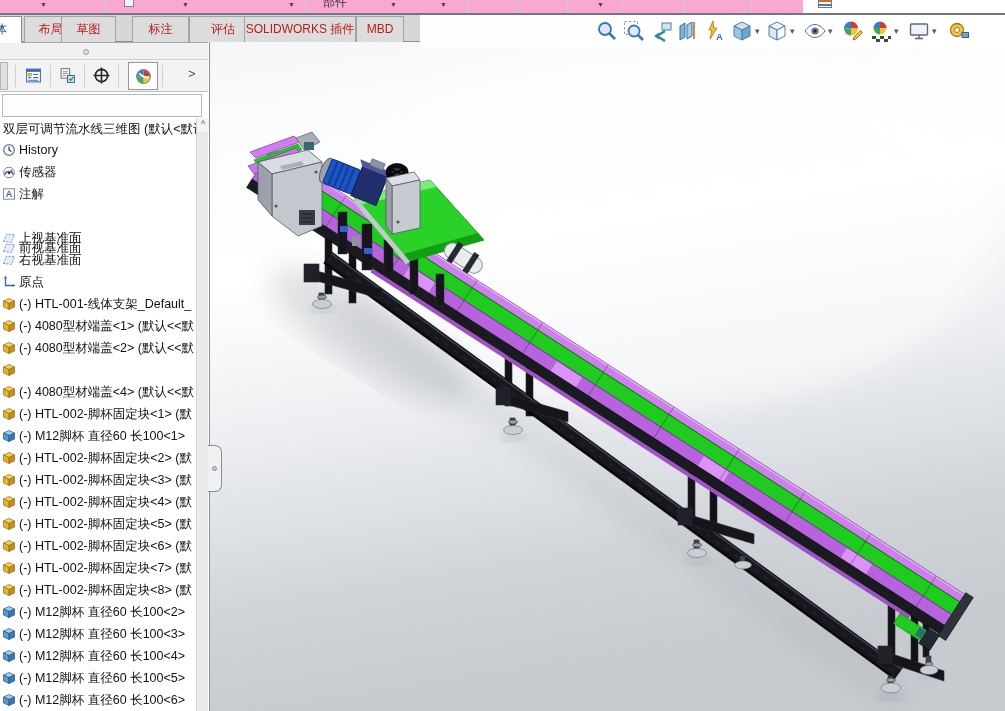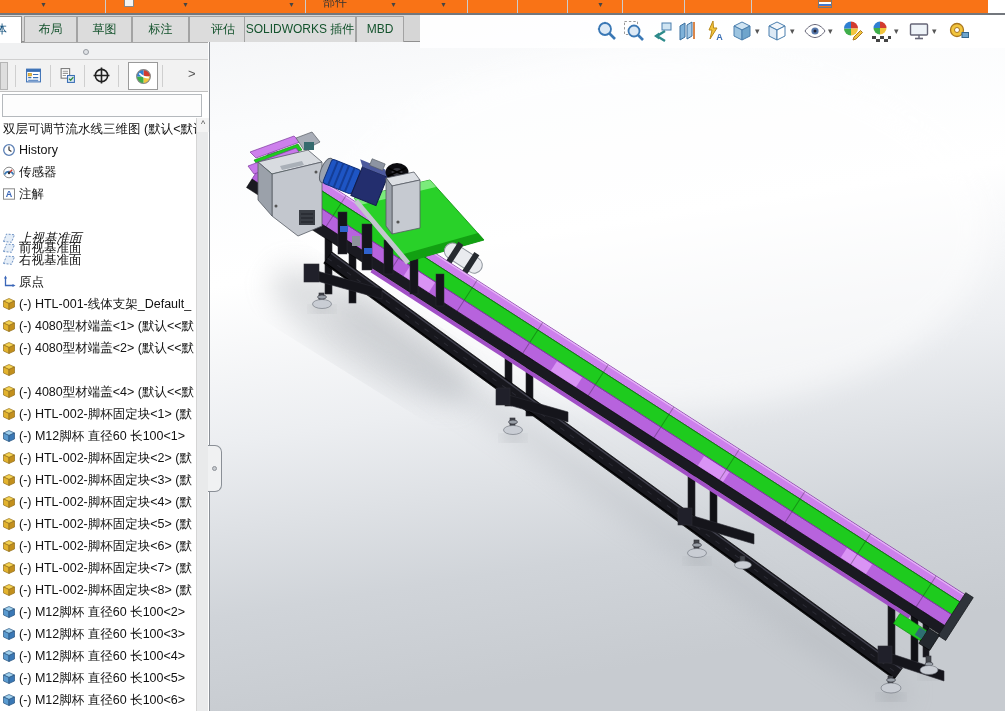--- a/index.html
+++ b/index.html
@@ -2,34 +2,34 @@
 <html><head>
 <meta charset="utf-8">
 <style>
   * { margin:0; padding:0; box-sizing:border-box; }
   html,body { width:1005px; height:711px; overflow:hidden;
     font-family:"Liberation Sans", sans-serif; background:#fff; }
   .abs { position:absolute; }
   #stage { position:relative; width:1005px; height:711px; }
 
   
-  #ribbonfrag { left:0; top:0; width:988px; height:14px; background:#f97316; z-index:30; }
+  #ribbonfrag { left:0; top:0; width:803px; height:14px; background:#f9a8d4; z-index:30; }
   .rf-arrow { position:absolute; top:1px; font-size:7px; color:#444; }
   .rf-sep { position:absolute; top:0; width:1px; height:13px; background:#ccc; }
   .rf-label { position:absolute; top:0; height:13px; overflow:hidden; font-size:12px; color:#333; }
   .rf-label span { display:block; margin-top:-6px; }
   .rf-sq { position:absolute; top:0; width:10px; height:7px; border:1px solid #888; border-top:none; background:#f4f4f4; }
   .rf-ic { position:absolute; top:0; width:14px; height:8px; border:1px solid #777; border-top:none; overflow:hidden; }
   .rf-ic i { display:block; height:2px; }
   #ribbon-underline { left:0; top:13px; width:1005px; height:2px; background:#73777d; z-index:31; }
 
   
   #tabstrip { left:0; top:15px; width:420px; height:27px; background:#d6d6d6; border-bottom:1px solid #8f8f8f; z-index:30; }
   .cm-tab { position:absolute; top:1px; height:26px; background:#dcdcdc; border:1px solid #a3a3a3; border-bottom:none;
-            font-size:12px; color:#14532d; text-align:center; line-height:25px; }
+            font-size:12px; color:#b91c1c; text-align:center; line-height:25px; }
   .cm-tab.active { background:#fff; color:#14527e; border-color:#8f8f8f; height:27px; }
 
   
   #headsup { left:585px; top:17px; width:400px; height:32px; z-index:40; }
   .hu-item { position:absolute; top:0; width:26px; height:28px; }
   .hu-item svg { width:24px; height:24px; display:block; margin:2px auto 0; }
   .hu-dd { position:absolute; top:9px; font-size:9px; color:#555; }
 
   
   #panel { left:0; top:42px; width:210px; height:669px; background:#fff; z-index:20;
@@ -290,21 +290,21 @@
       <span class="rf-sep" style="left: 567px;"></span>
       <span class="rf-sep" style="left: 622px;"></span>
       <span class="rf-sep" style="left: 684px;"></span>
       <span class="rf-sep" style="left: 751px;"></span>
     </div>
 <div id="ribbon-underline" class="abs"></div>
 
 <div id="tabstrip" class="abs">
       <div class="cm-tab active" style="left: -20px; width: 42px;">体</div>
       <div class="cm-tab" style="left: 24px; width: 53px;">布局</div>
-      <div class="cm-tab" style="left: 77px; width: 55px;">草图</div>
+      <div class="cm-tab" style="left: 61px; width: 55px;">草图</div>
       <div class="cm-tab" style="left: 132px; width: 57px;">标注</div>
       <div class="cm-tab" style="left: 189px; width: 68px;">评估</div>
       <div class="cm-tab" style="left: 244px; width: 112px;">SOLIDWORKS 插件</div>
       <div class="cm-tab" style="left: 356px; width: 48px;">MBD</div>
     </div>
 
 <div id="headsup" class="abs">
       <div class="hu-item" style="left: 9px;">
         <svg viewBox="0 0 24 24">
           <circle cx="10" cy="10" r="6" fill="#dce9f5" stroke="#3a78b5" stroke-width="1.8"></circle>
@@ -484,21 +484,21 @@
           <span class="tlabel">注解</span>
         </div>
         <div class="trow" style="top: 66px; margin-top: 32px;">
           <span class="ticon">
             <svg viewBox="0 0 14 14">
               <polygon points="1.5,10.5 4.5,3 12.5,3.8 9.5,11.3" fill="#cfe0f2" fill-opacity="0.55" stroke="#6f93c4" stroke-dasharray="2 1.4"></polygon>
             </svg>
           </span>
           <span class="tlabel">前视基准面</span>
         </div>
-        <div class="trow" style="top: 88px; font-style: italic;">
+        <div class="trow" style="top: 88px;">
           <span class="ticon">
             <svg viewBox="0 0 14 14">
               <polygon points="1.5,10.5 4.5,3 12.5,3.8 9.5,11.3" fill="#cfe0f2" fill-opacity="0.55" stroke="#6f93c4" stroke-dasharray="2 1.4"></polygon>
             </svg>
           </span>
           <span class="tlabel">上视基准面</span>
         </div>
         <div class="trow" style="top: 110px;">
           <span class="ticon">
             <svg viewBox="0 0 14 14">

